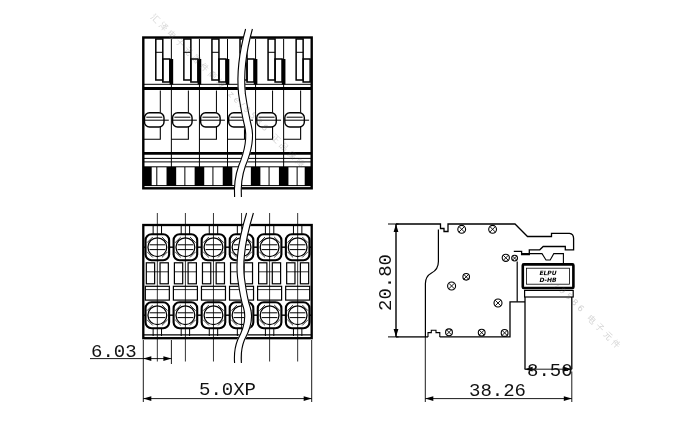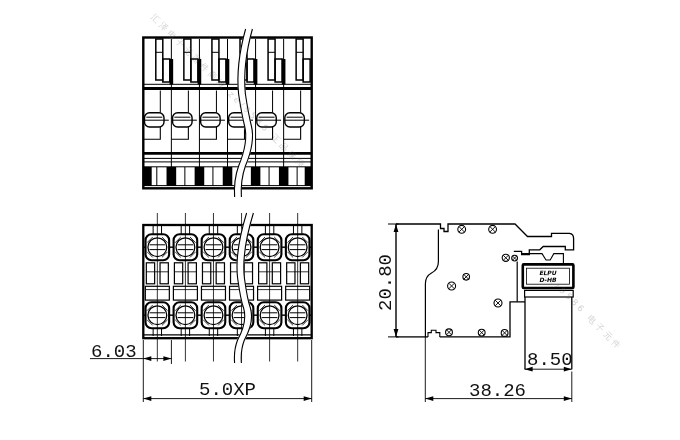--- a/index.html
+++ b/index.html
@@ -358,21 +358,21 @@
       <line x1="571.8" y1="371.5" x2="571.8" y2="402" stroke="#000" stroke-width="0.9"></line>
       <line x1="425.3" y1="398.6" x2="571.8" y2="398.6" stroke="#000" stroke-width="0.9"></line>
       <polygon points="425.3,398.6 433.3,396.20000000000005 433.3,401" fill="#000"></polygon>
       <polygon points="571.8,398.6 563.8,396.20000000000005 563.8,401" fill="#000"></polygon>
     </g>
 </svg>
 
 <div class="dim" style="left:91px;top:341px">6.03</div>
 <div class="dim" style="left:199px;top:379px">5.0XP</div>
 <div class="dim" style="left:357px;top:271px;width:58px;transform:rotate(-90deg)">20.80</div>
-<div class="dim" style="left:527px;top:349px">8.50</div>
+<div class="dim" style="left:527px;top:360px">8.50</div>
 <div class="dim" style="left:469px;top:380px">38.26</div>
 
 <div class="lbl" style="left:524px;top:268.5px;width:48px">
   <div>ELPU</div>
   <div>D-HB</div>
 </div>
 
 <div class="wm" style="left:152px;top:10px;width:330px;transform:rotate(45deg)">汇泽电子元器件商城 ze/9586 正品保障</div>
 <div class="wm" style="left:545px;top:268px;width:140px;transform:rotate(45deg)">ze/9586 电子元件</div>
 

